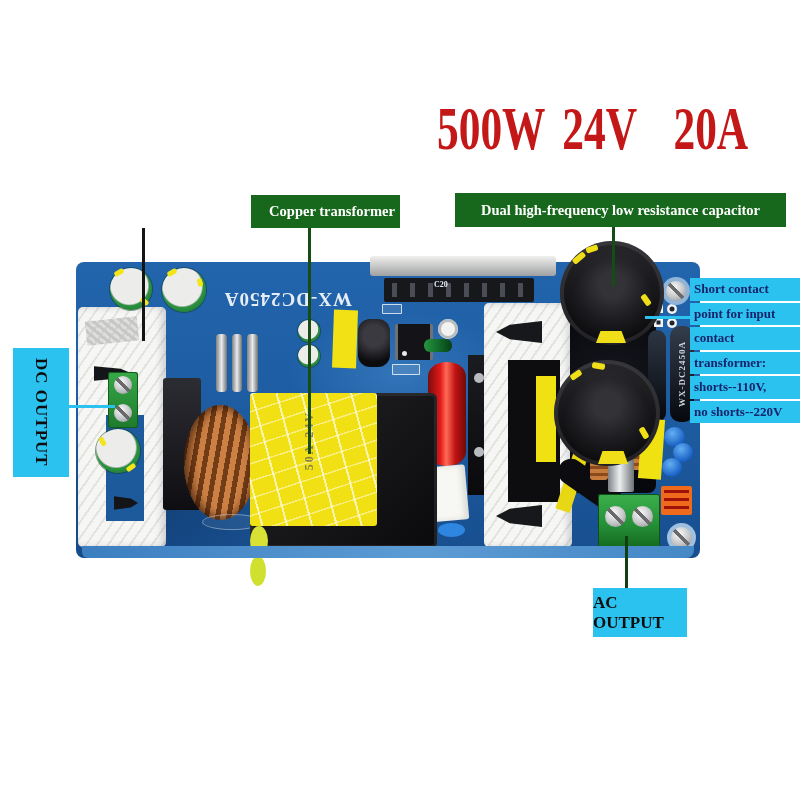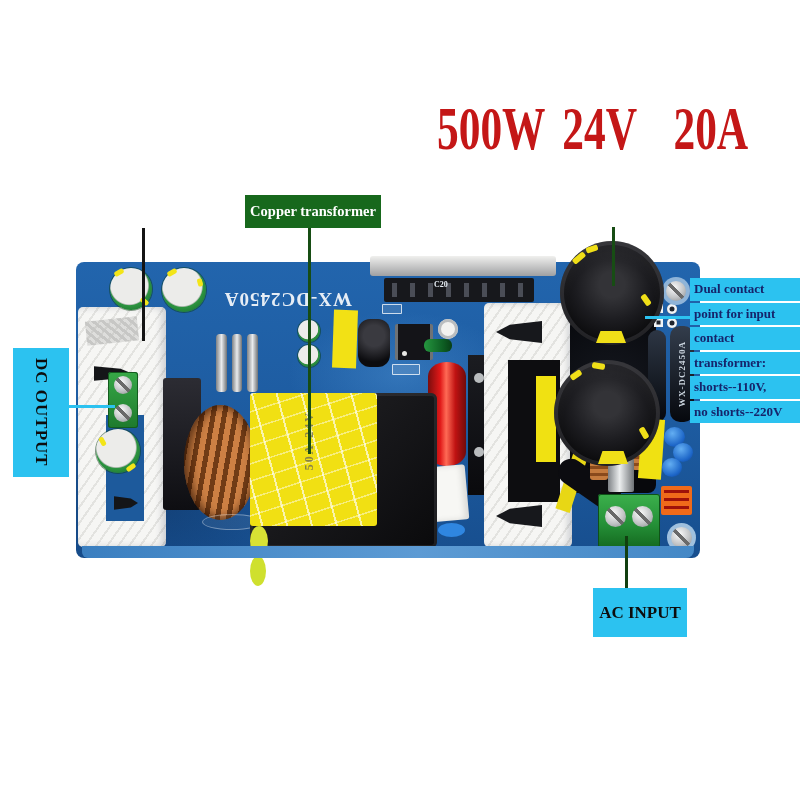--- a/index.html
+++ b/index.html
@@ -58,36 +58,37 @@
 <body>
 
 <div class="stage">
 
   <div class="title">
     <span>500W</span>
     <span class="gap1">24V</span>
     <span class="gap2">20A</span>
   </div>
 
-  <div class="glabel" style="left:245px;top:195px;width:136px;height:33px;">Copper transformer</div>
+  <div class="glabel" style="left:251px;top:195px;width:136px;height:33px;padding-left:13px;">Copper transformer</div>
+  <div class="glabel" style="left:455px;top:193px;width:331px;height:34px;">Dual high-frequency low resistance capacitor</div>
 
   <div class="pline" style="left:142px;top:228px;width:3px;height:113px;background:#141414;"></div>
   <div class="pline" style="left:308px;top:228px;width:3px;height:226px;background:#174d14;"></div>
   <div class="pline" style="left:612px;top:227px;width:3px;height:59px;background:#174d14;"></div>
   <div class="pline" style="left:625px;top:536px;width:3px;height:53px;background:#113f10;"></div>
   <div class="pline cyan" style="left:69px;top:405px;width:46px;height:3px;"></div>
   <div class="pline cyan" style="left:645px;top:316px;width:45px;height:3px;"></div>
 
   <div class="iobox cyan" style="left:13px;top:348px;width:56px;height:129px;">
     <span class="vert" style="font-size:17px;">DC OUTPUT</span>
   </div>
-  <div class="iobox cyan" style="left:593px;top:588px;width:94px;height:49px;font-size:17px;">AC INPUT</div>
+  <div class="iobox cyan" style="left:593px;top:588px;width:94px;height:49px;font-size:17px;">AC OUTPUT</div>
 
   <div class="note">
-    <div class="sc-line">Dual contact</div>
+    <div class="sc-line">Short contact</div>
     <div class="sc-line">point for input</div>
     <div class="sc-line">contact</div>
     <div class="sc-line">transformer:</div>
     <div class="sc-line">shorts--110V,</div>
     <div class="sc-line">no shorts--220V</div>
   </div>
 
   <div class="board">
 
     <div class="hs" style="left:2px;top:45px;width:88px;height:240px;">

